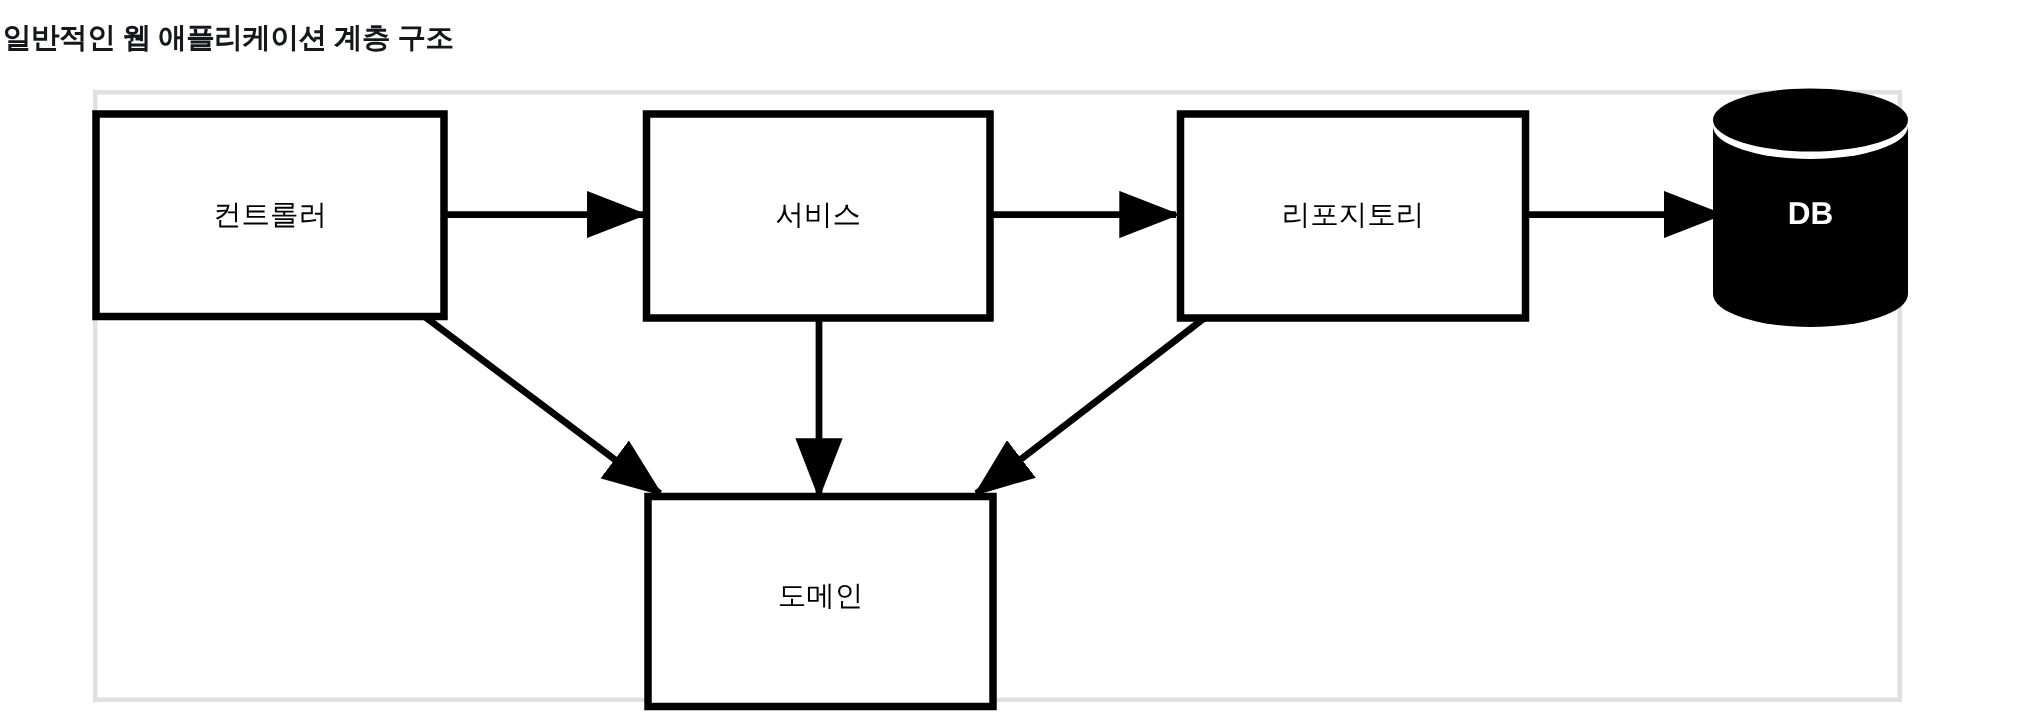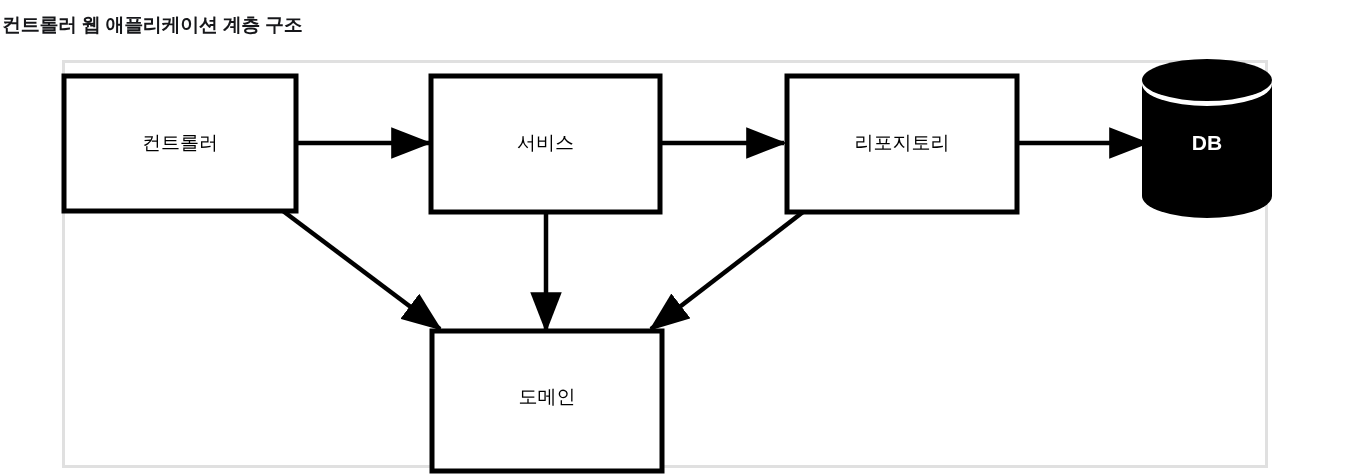--- a/index.html
+++ b/index.html
@@ -63,21 +63,21 @@
   }
   .frame-rect {
     fill: #ffffff;
     stroke: #e0e0e0;
     stroke-width: 3;
   }
 </style>
 </head>
 <body>
 
-<div id="page-title">컨트롤러 웹 애플리케이션 계층 구조</div>
+<div id="page-title">일반적인 웹 애플리케이션 계층 구조</div>
 
 <div id="diagram-wrap">
   <svg id="architecture-diagram" viewBox="0 0 1346 476">
     <defs>
       <marker id="arrowhead" markerWidth="9" markerHeight="7" refX="8.4" refY="3.5" orient="auto" markerUnits="strokeWidth">
         <polygon points="0 0, 9 3.5, 0 7" fill="#000000"></polygon>
       </marker>
     </defs>
 
     <rect class="frame-rect" x="63.5" y="61.5" width="1203" height="405"></rect>

